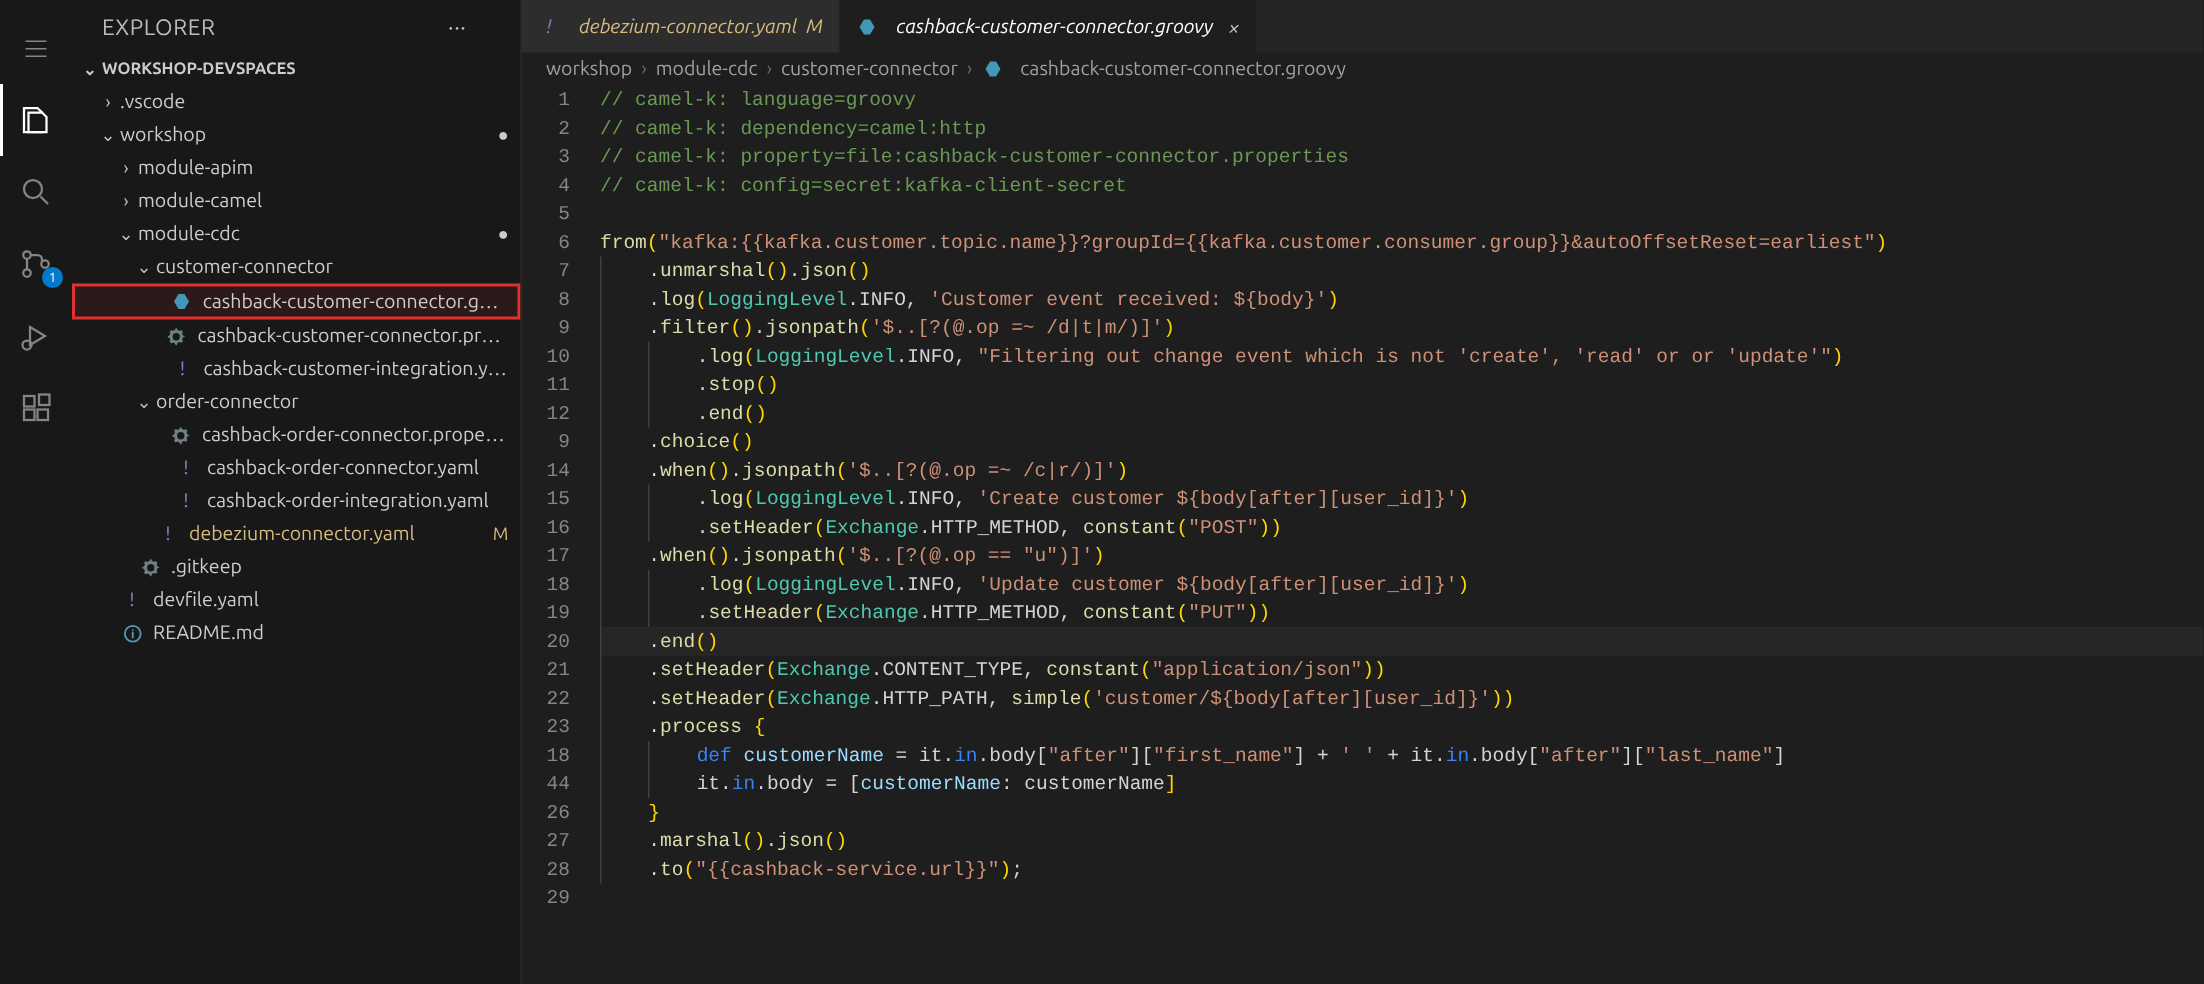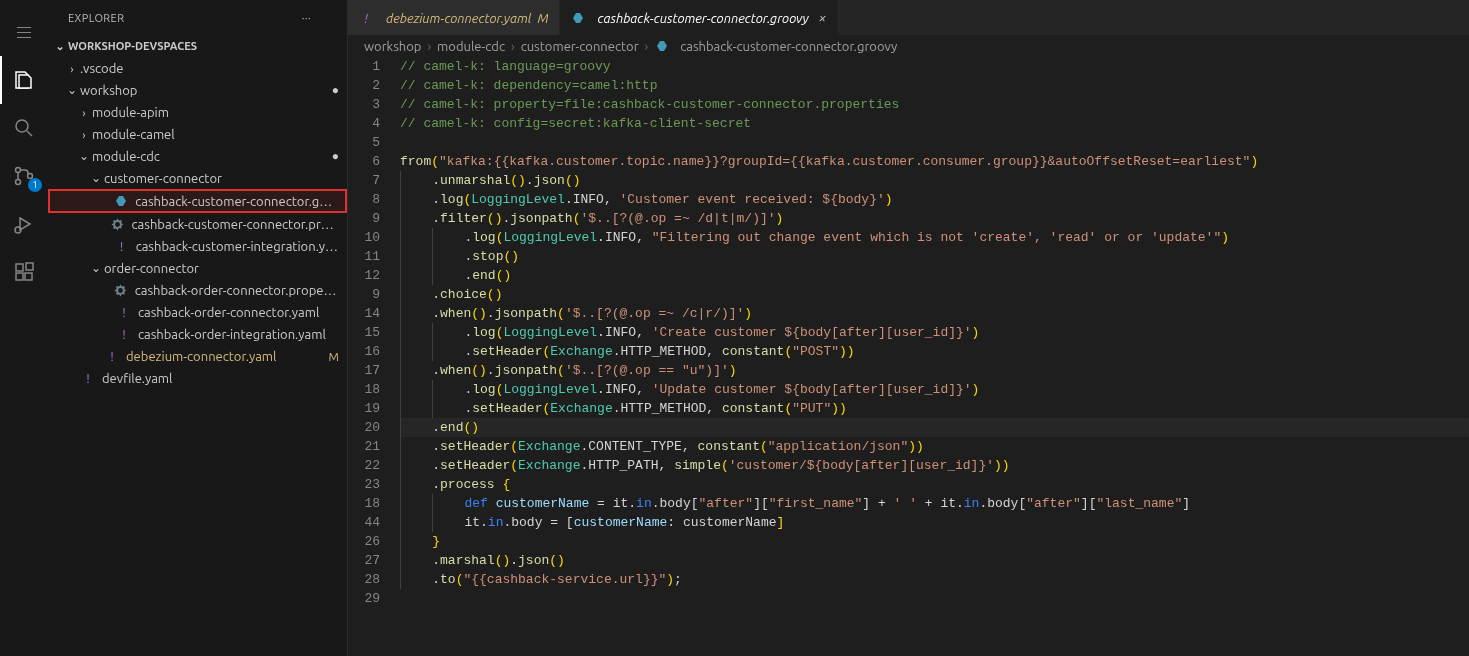--- a/index.html
+++ b/index.html
@@ -61,21 +61,21 @@
   border-right: 1px solid #2b2b2b;
   display: flex;
   flex-direction: column;
 }
 .sidebar-header {
   height: 35px;
   display: flex;
   align-items: center;
   justify-content: space-between;
   padding: 0 36px 0 20px;
-  font-size: 11px;
+  font-size: 15px;
   color: #bbbbbb;
   letter-spacing: 0.4px;
 }
 .section-header {
   height: 22px;
   display: flex;
   align-items: center;
   padding-left: 4px;
   font-size: 11px;
   font-weight: 700;
@@ -332,24 +332,45 @@
         <span class="tr-label">cashback-order-integration.yaml</span>
       </div>
       <div class="tree-row">
         <span class="tr-indent" style="width:40px"></span>
         <span class="tr-twistie"></span>
         <span class="tr-icon file-icon-yaml">!</span>
         <span class="tr-label" style="color: rgb(215, 186, 125);">debezium-connector.yaml</span>
         <span class="tr-status">M</span>
       </div>
       <div class="tree-row">
+        <span class="tr-indent" style="width:28px"></span>
+        <span class="tr-twistie"></span>
+        <span class="tr-icon file-icon-gear">
+          <svg width="13" height="13" viewBox="0 0 16 16" fill="#6d8086">
+            <path d="M8 5a3 3 0 100 6 3 3 0 000-6zm7 3l-1.5.5a6 6 0 01-.7 1.7l.7 1.4-1.4 1.4-1.4-.7a6 6 0 01-1.7.7L8.5 15h-1l-.5-1.5a6 6 0 01-1.7-.7l-1.4.7-1.4-1.4.7-1.4a6 6 0 01-.7-1.7L1 8.5v-1L2.5 7a6 6 0 01.7-1.7l-.7-1.4 1.4-1.4 1.4.7A6 6 0 017 2.5L7.5 1h1L9 2.5a6 6 0 011.7.7l1.4-.7 1.4 1.4-.7 1.4a6 6 0 01.7 1.7L15 7.5v1z"></path>
+          </svg>
+        </span>
+        <span class="tr-label">.gitkeep</span>
+      </div>
+      <div class="tree-row">
         <span class="tr-indent" style="width:16px"></span>
         <span class="tr-twistie"></span>
         <span class="tr-icon file-icon-yaml">!</span>
         <span class="tr-label">devfile.yaml</span>
+      </div>
+      <div class="tree-row">
+        <span class="tr-indent" style="width:16px"></span>
+        <span class="tr-twistie"></span>
+        <span class="tr-icon file-icon-md">
+          <svg width="13" height="13" viewBox="0 0 16 16" fill="none" stroke="#519aba" stroke-width="1.5">
+            <circle cx="8" cy="8" r="6.5"></circle>
+            <path d="M8 5v0M8 7v4" stroke-linecap="round"></path>
+          </svg>
+        </span>
+        <span class="tr-label">README.md</span>
       </div>
     </div>
 </div>
 
 <div class="editor-area">
   <div class="tabs" id="tabs">
       <div class="tab mod">
         <span class="tr-icon file-icon-yaml">!</span>
         <span>debezium-connector.yaml</span>
         <span>M</span>

